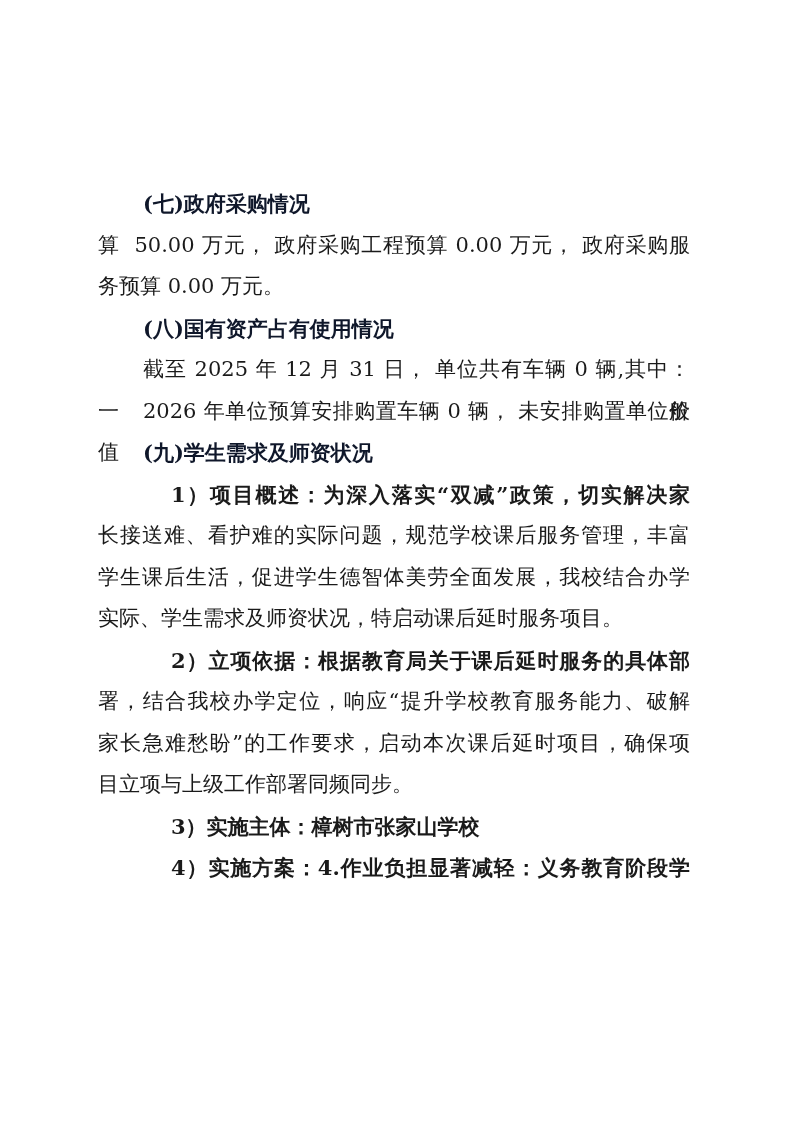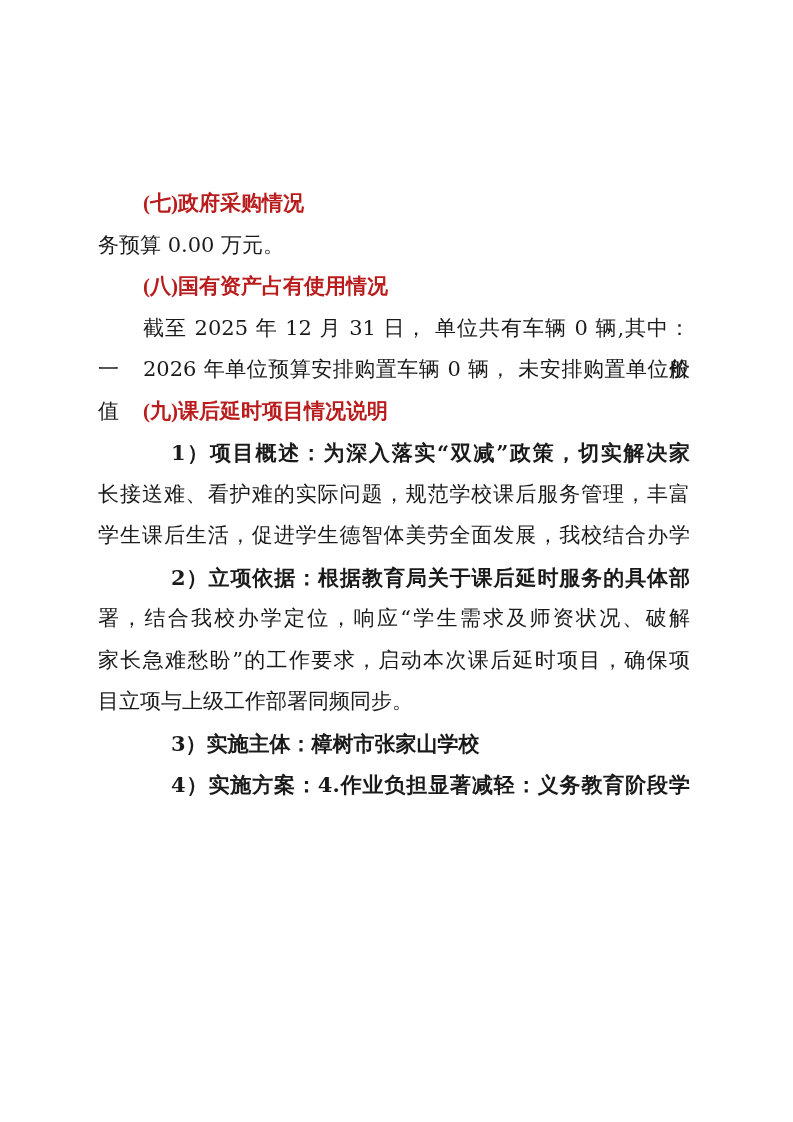--- a/index.html
+++ b/index.html
@@ -31,67 +31,68 @@
     text-align: left;
   }
   
   .fill {
     text-align: justify;
     text-align-last: justify;
   }
   
   .head {
     font-weight: 700;
-    color: #b91c1c;
-    font-family: Liberation Serif, serif;
+    color: #0f172a;
   }
   
   .ind2 { text-indent: 45px; }
   
   .ind3 { text-indent: 73px; font-weight: bold; }
 </style>
 </head>
 <body>
 
 <div class="page">
   <div class="doc">
 
     <div class="block">
       <div class="line head ind2">(七)政府采购情况</div>
     </div>
 
     <div class="block">
+      <div class="line fill">算  50.00 万元， 政府采购工程预算 0.00 万元， 政府采购服</div>
       <div class="line">务预算 0.00 万元。</div>
     </div>
 
     <div class="block">
       <div class="line head ind2">(八)国有资产占有使用情况</div>
     </div>
 
     <div class="block">
       <div class="line ind2 fill">截至 2025 年 12 月 31 日， 单位共有车辆 0 辆,其中： 一般</div>
     </div>
 
     <div class="block">
       <div class="line ind2 fill">2026 年单位预算安排购置车辆 0 辆， 未安排购置单位价值</div>
     </div>
 
     <div class="block">
-      <div class="line head ind2">(九)课后延时项目情况说明</div>
+      <div class="line head ind2">(九)学生需求及师资状况</div>
     </div>
 
     <div class="block">
       <div class="line ind3 fill">1）项目概述：为深入落实“双减”政策，切实解决家</div>
       <div class="line fill">长接送难、看护难的实际问题，规范学校课后服务管理，丰富</div>
       <div class="line fill">学生课后生活，促进学生德智体美劳全面发展，我校结合办学</div>
+      <div class="line">实际、学生需求及师资状况，特启动课后延时服务项目。</div>
     </div>
 
     <div class="block">
       <div class="line ind3 fill">2）立项依据：根据教育局关于课后延时服务的具体部</div>
-      <div class="line fill">署，结合我校办学定位，响应“学生需求及师资状况、破解</div>
+      <div class="line fill">署，结合我校办学定位，响应“提升学校教育服务能力、破解</div>
       <div class="line fill">家长急难愁盼”的工作要求，启动本次课后延时项目，确保项</div>
       <div class="line">目立项与上级工作部署同频同步。</div>
     </div>
 
     <div class="block">
       <div class="line ind3">3）实施主体：樟树市张家山学校</div>
     </div>
 
     <div class="block">
       <div class="line ind3 fill">4）实施方案：4.作业负担显著减轻：义务教育阶段学</div>

